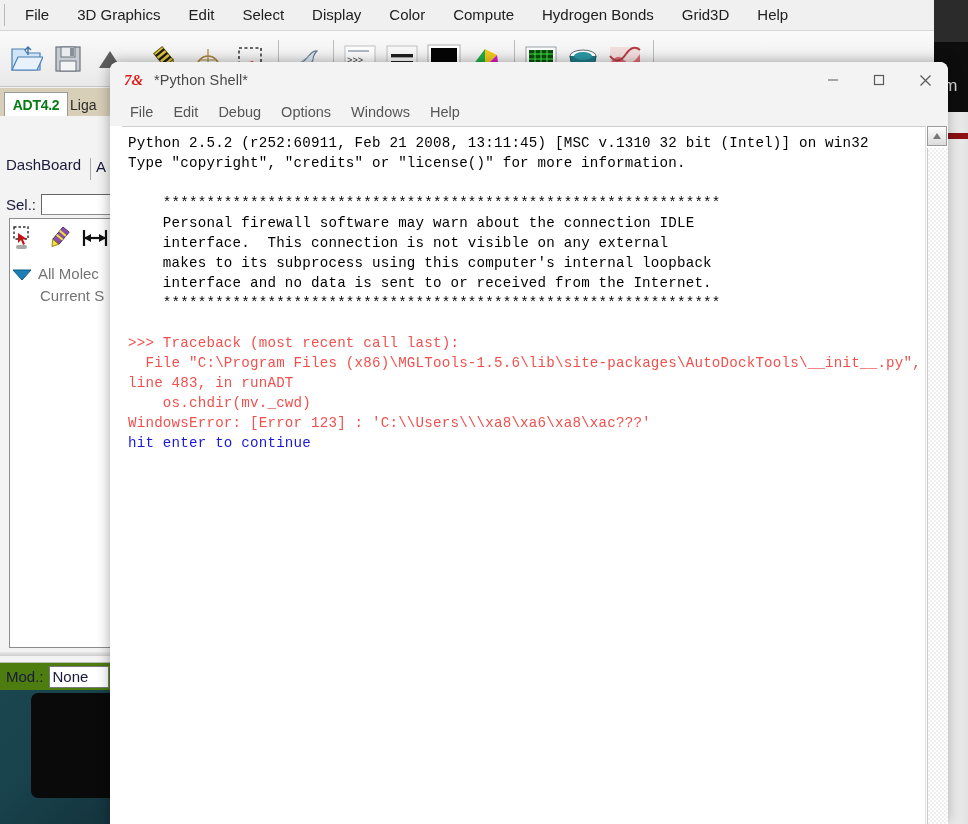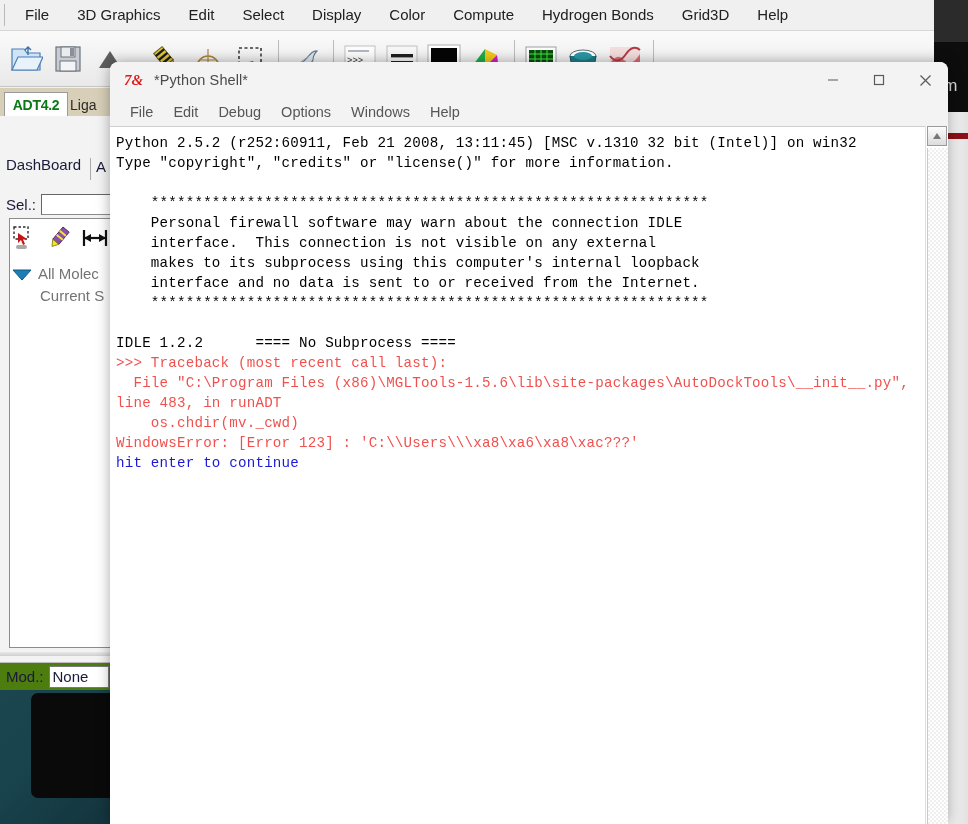--- a/index.html
+++ b/index.html
@@ -86,21 +86,21 @@
   #shell-icon{width:22px;height:22px;margin-left:14px;margin-right:8px;display:flex;
      align-items:center;justify-content:center;}
   #shell-title{font-size:14.5px;color:#4a4a4a;letter-spacing:0.1px;}
   .win-btn{width:46px;height:36px;display:flex;align-items:center;justify-content:center;}
   #shell-winbtns{position:absolute;right:0;top:0;height:36px;display:flex;}
 
   #shell-menubar{position:absolute;left:0;top:36px;width:838px;height:28px;
      background:#f3f3f3;display:flex;align-items:center;padding-left:10px;box-sizing:border-box;}
   .shell-menu-item{font-size:14.5px;color:#565656;padding:0 10px;line-height:28px;cursor:default;}
 
-  #shell-body{position:absolute;left:0;top:64px;width:838px;height:698px;
+  #shell-body{position:absolute;left:12px;top:64px;width:838px;height:698px;
      background:#ffffff;border-top:1px solid #cfcfcf;}
 
   #shell-text{position:absolute;left:4px;top:4px;width:806px;height:690px;
      font-family:"Liberation Mono", monospace;font-size:14.2px;line-height:20px;
      white-space:pre-wrap;word-break:break-all;color:#000000;padding:2px 2px 0 2px;
      box-sizing:border-box;overflow:hidden;letter-spacing:0.2px;}
   .t-black{color:#000000;}
   .t-red{color:#f0514e;}
   .t-blue{color:#1c19d6;margin-top:48px;}
 
@@ -405,21 +405,20 @@
     <div id="shell-text"><span class="t-black">Python 2.5.2 (r252:60911, Feb 21 2008, 13:11:45) [MSC v.1310 32 bit (Intel)] on win32
 </span><span class="t-black">Type "copyright", "credits" or "license()" for more information.
 </span><span class="t-black">
 </span><span class="t-black">    ****************************************************************
 </span><span class="t-black">    Personal firewall software may warn about the connection IDLE
 </span><span class="t-black">    interface.  This connection is not visible on any external
 </span><span class="t-black">    makes to its subprocess using this computer's internal loopback
 </span><span class="t-black">    interface and no data is sent to or received from the Internet.
 </span><span class="t-black">    ****************************************************************
 </span><span class="t-black">
-</span><span class="t-black">IDLE 1.2.2      ==== No Subprocess ====
 </span><span class="t-red">&gt;&gt;&gt; Traceback (most recent call last):
 </span><span class="t-red">  File "C:\Program Files (x86)\MGLTools-1.5.6\lib\site-packages\AutoDockTools\__init__.py", line 483, in runADT
 </span><span class="t-red">    os.chdir(mv._cwd)
 </span><span class="t-red">WindowsError: [Error 123] : 'C:\\Users\\\xa8\xa6\xa8\xac???'
 </span><span class="t-blue">hit enter to continue
 </span></div>
   </div>
 
   <div id="shell-scrollbar">
     <div id="shell-sb-track"></div>

